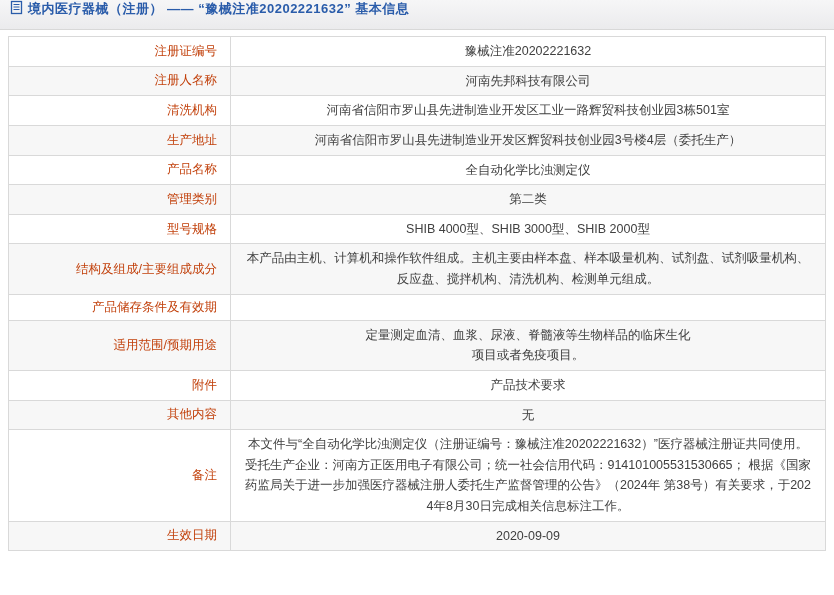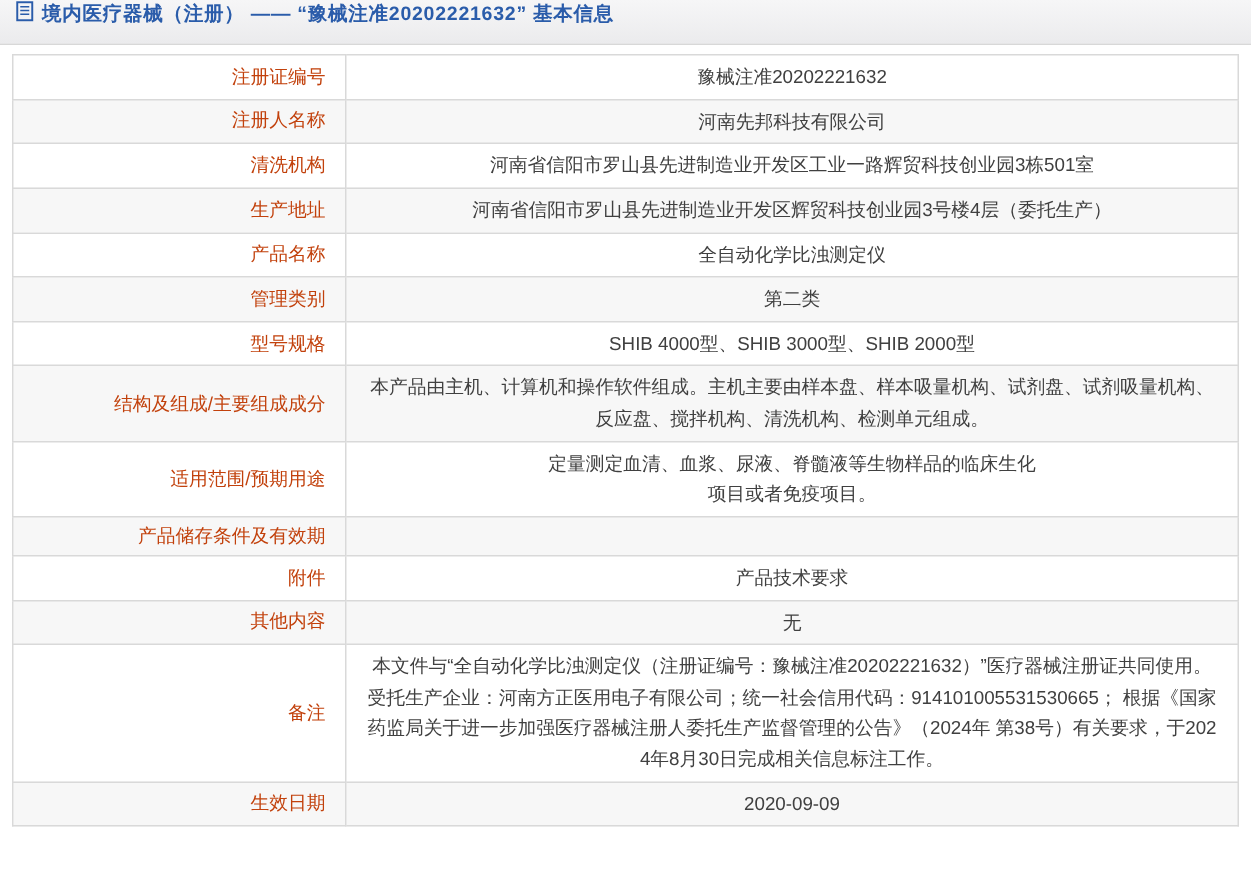--- a/index.html
+++ b/index.html
@@ -104,27 +104,27 @@
         </tr>
         <tr>
           <th><span>型号规格</span></th>
           <td class="single">SHIB 4000型、SHIB 3000型、SHIB 2000型</td>
         </tr>
         <tr>
           <th><span>结构及组成/主要组成成分</span></th>
           <td>本产品由主机、计算机和操作软件组成。主机主要由样本盘、样本吸量机构、试剂盘、试剂吸量机构、反应盘、搅拌机构、清洗机构、检测单元组成。</td>
         </tr>
         <tr>
+          <th><span>产品储存条件及有效期</span></th>
+          <td class="single"></td>
+        </tr>
+        <tr>
           <th><span>适用范围/预期用途</span></th>
           <td>定量测定血清、血浆、尿液、脊髓液等生物样品的临床生化
 项目或者免疫项目。</td>
-        </tr>
-        <tr>
-          <th><span>产品储存条件及有效期</span></th>
-          <td class="single"></td>
         </tr>
         <tr>
           <th><span>附件</span></th>
           <td class="single">产品技术要求</td>
         </tr>
         <tr>
           <th><span>其他内容</span></th>
           <td class="single">无</td>
         </tr>
         <tr>

